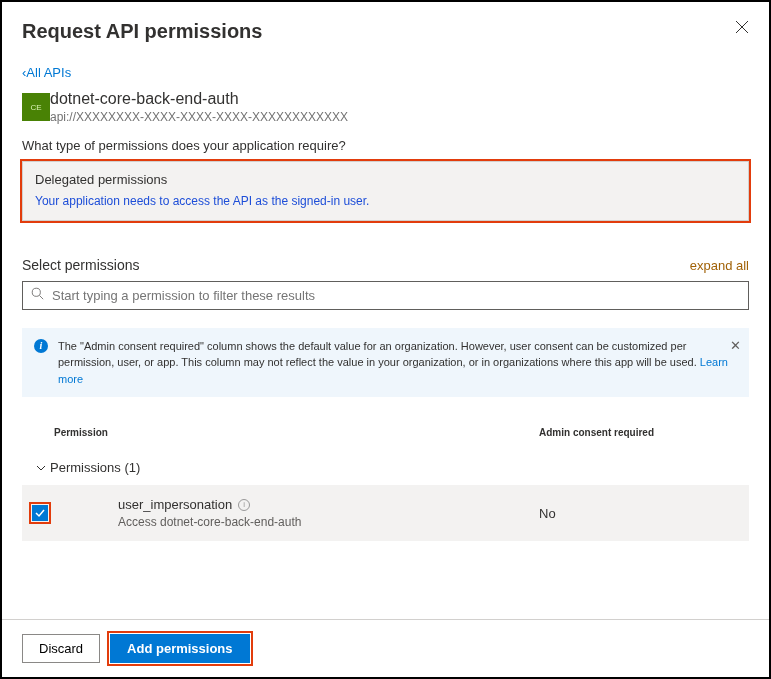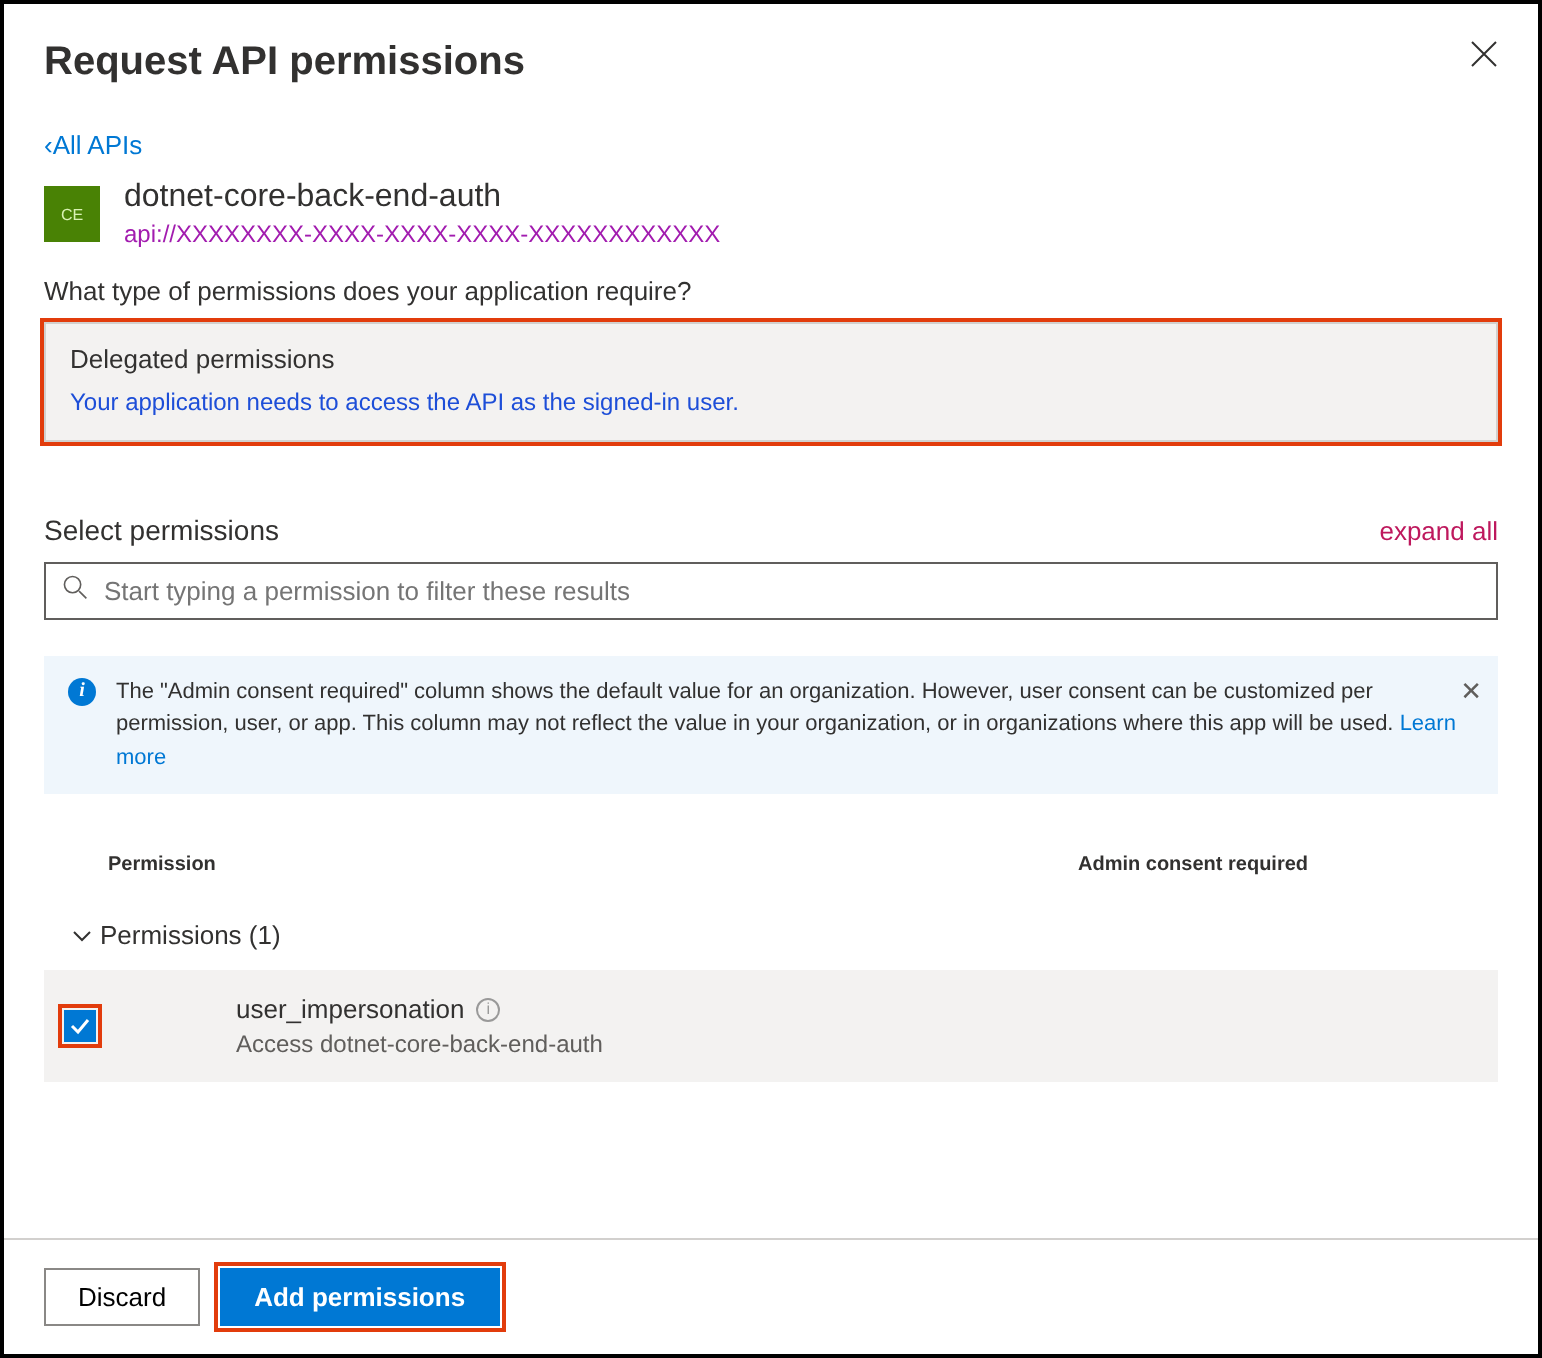--- a/index.html
+++ b/index.html
@@ -33,36 +33,35 @@
       color: #0078d4;
       font-size: 13px;
       text-decoration: none;
       display: inline-flex;
       align-items: center;
       margin-bottom: 10px;
     }
     .api-row {
       display: flex;
       align-items: flex-start;
-      gap: 12px;
       margin-bottom: 14px;
     }
     .api-badge {
       width: 28px;
       height: 28px;
       background: #498205;
       color: #d9f2b4;
       font-size: 8px;
       display: flex;
       align-items: center;
       justify-content: center;
       margin-top: 3px;
     }
     .api-name { font-size: 16px; font-weight: 400; }
-    .api-uri { font-size: 12px; color: #a21caf; margin-top: 2px; }
+    .api-uri { font-size: 12px; color: #737373; margin-top: 2px; }
     .perm-question { font-size: 13px; margin-bottom: 8px; }
     .perm-cards {
       display: flex;
       gap: 12px;
       margin-bottom: 36px;
     }
     .perm-card {
       flex: 1;
       border: 1px solid #d2d0ce;
       padding: 10px 12px;
@@ -79,21 +78,21 @@
     }
     .perm-card-title { font-size: 13px; margin-bottom: 6px; }
     .perm-card-desc { font-size: 12px; color: #1d4ed8; line-height: 1.4; }
     .select-row {
       display: flex;
       justify-content: space-between;
       align-items: baseline;
       margin-bottom: 8px;
     }
     .select-row h2 { font-size: 14px; font-weight: 400; }
-    .expand-link { color: #be185d; font-size: 13px; text-decoration: none; }
+    .expand-link { color: #a16207; font-size: 13px; text-decoration: none; }
     .search-box {
       display: flex;
       align-items: center;
       border: 1px solid #605e5c;
       padding: 4px 8px;
       margin-bottom: 18px;
     }
     .search-box input {
       border: none;
       outline: none;
@@ -273,20 +272,21 @@
         <path d="M1 5 L4 8 L9 2" fill="none" stroke="#fff" stroke-width="1.5"></path>
       </svg>
   </div>
   <div class="perm-item-text">
     <div class="perm-item-name">
       <span>user_impersonation</span>
       <span class="help-icon">i</span>
     </div>
     <div class="perm-item-desc">Access dotnet-core-back-end-auth</div>
   </div>
+  <div class="perm-item-consent">No</div>
 </div>
 
 <div class="footer">
   <button class="btn">Discard</button>
   <button class="btn btn-primary">Add permissions</button>
 </div>
 
 
 
 

